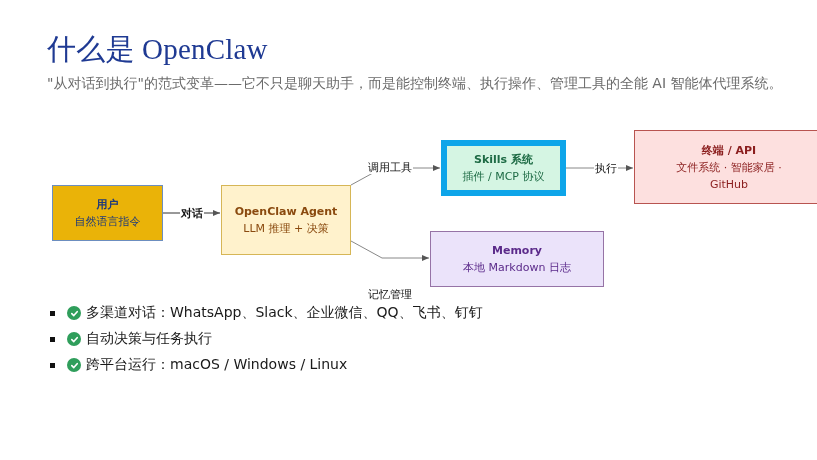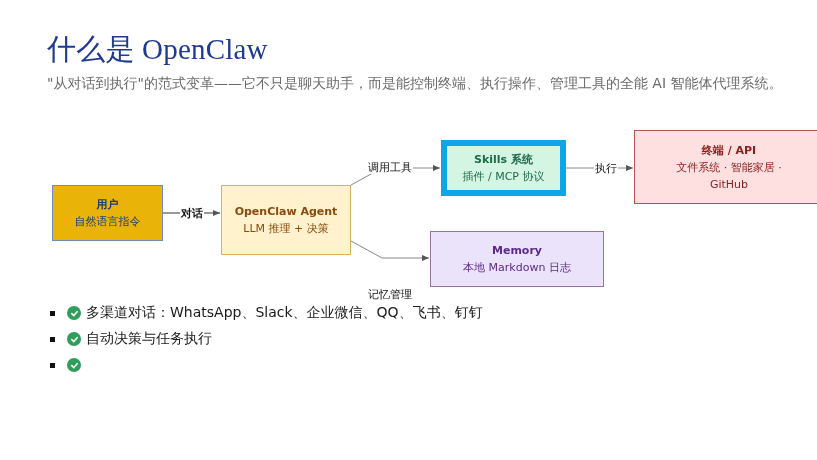--- a/index.html
+++ b/index.html
@@ -88,14 +88,15 @@
       </span>
     <span>自动决策与任务执行</span>
   </div>
   <div class="bullet">
     <span class="sq"></span>
     <span class="check">
         <svg width="9" height="9" viewBox="0 0 10 10">
           <path d="M2 5.2 L4.2 7.3 L8 3" fill="none" stroke="#fff" stroke-width="1.8" stroke-linecap="round" stroke-linejoin="round"></path>
         </svg>
       </span>
+    <span>跨平台运行：macOS / Windows / Linux</span>
   </div>
 </div>
 
 </body></html>

